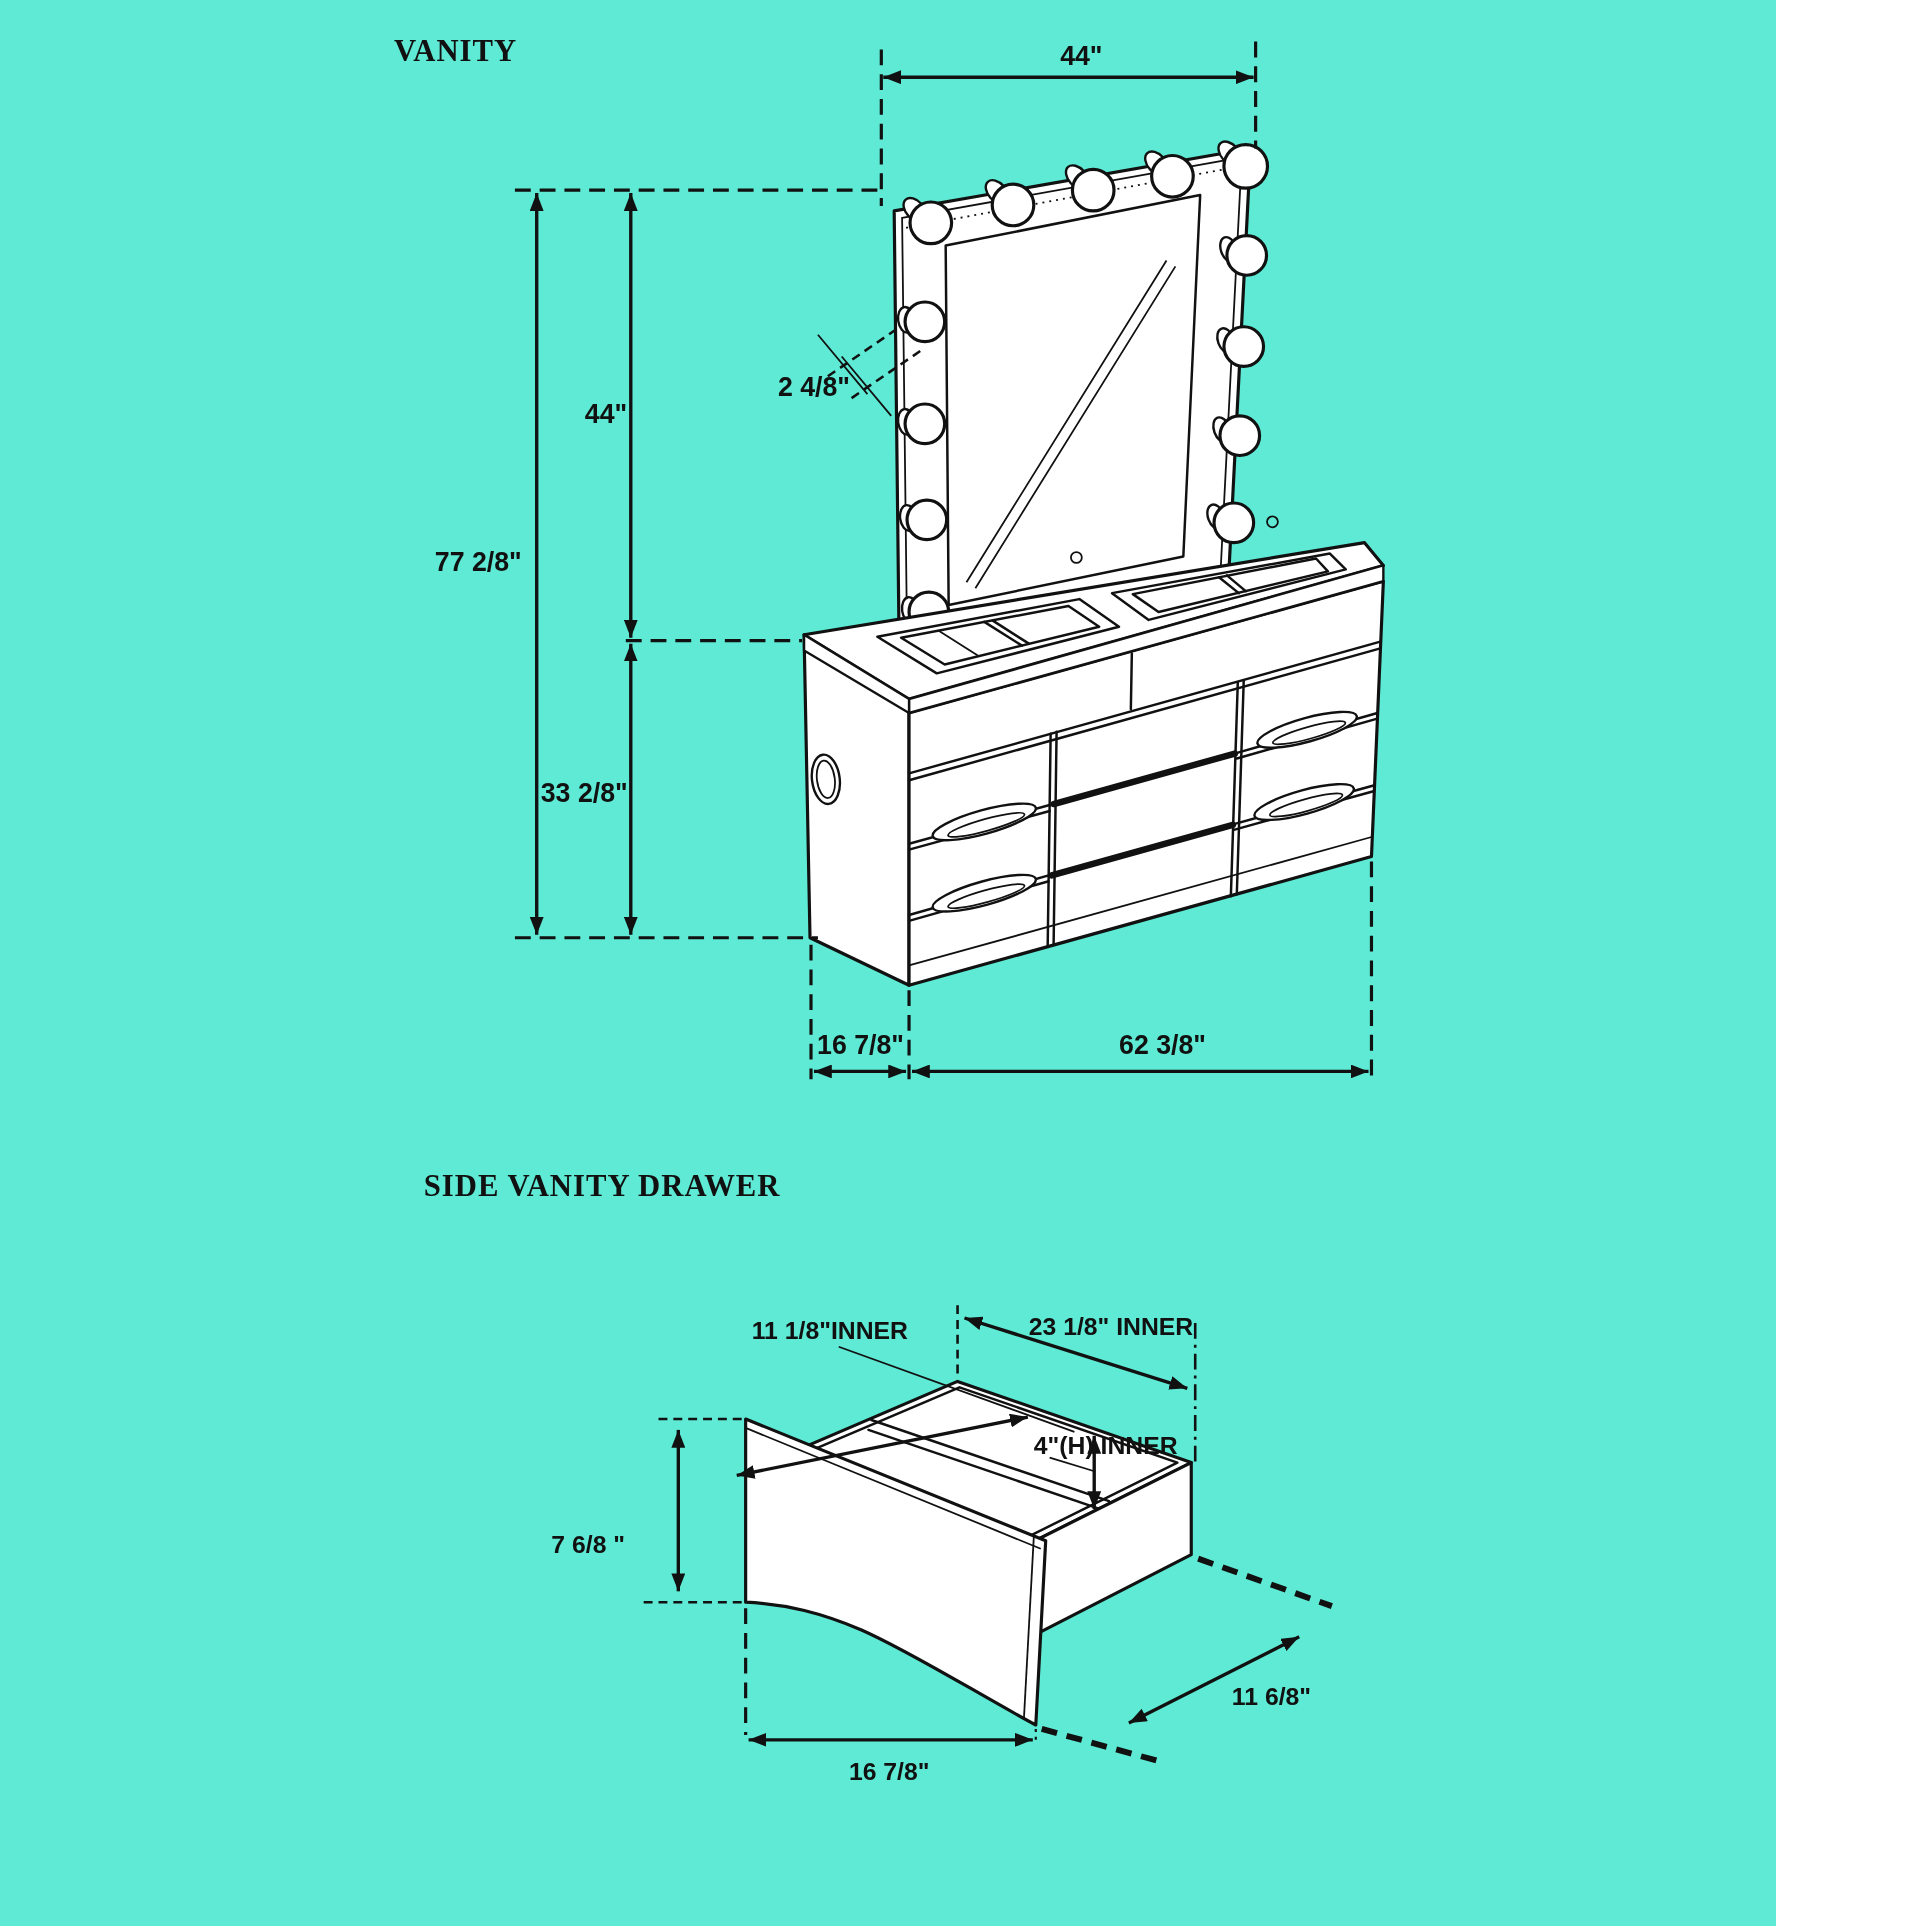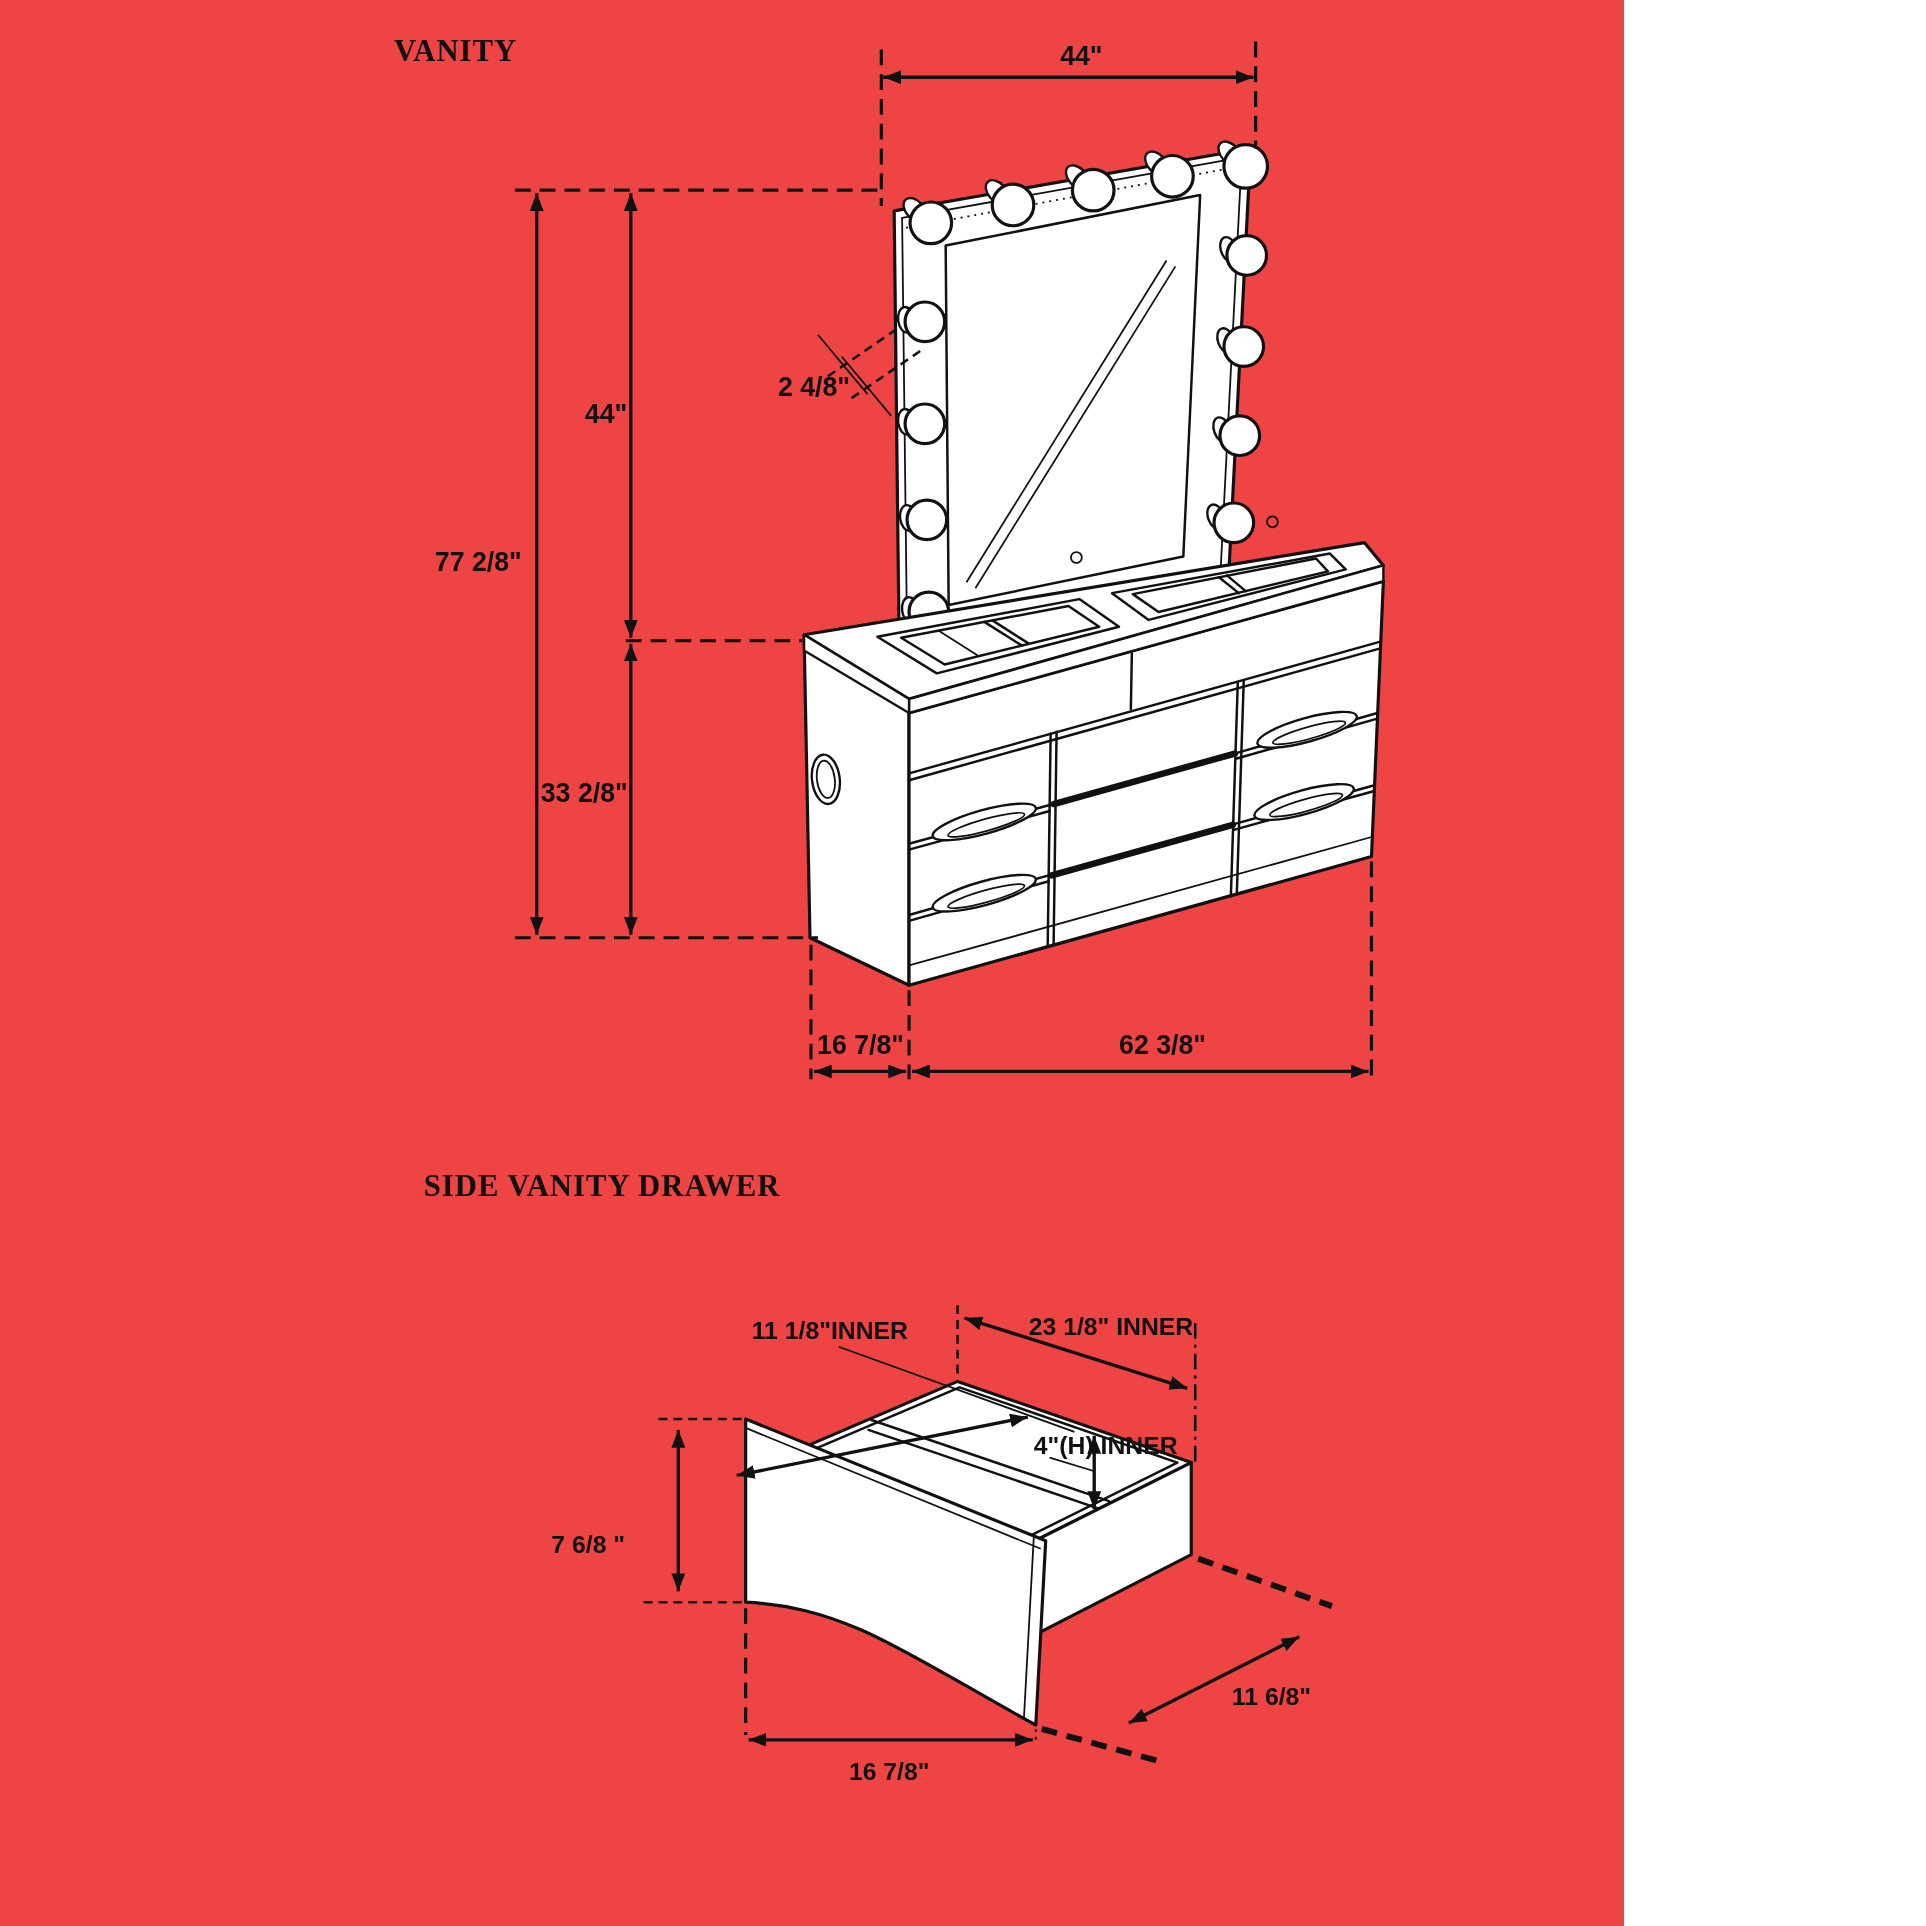--- a/index.html
+++ b/index.html
@@ -1,16 +1,16 @@
 <!DOCTYPE html>
 <html><head>
 <meta charset="utf-8">
 <style>
   html,body{margin:0;padding:0;background:#ffffff;}
-  .stage{position:relative;width:1624px;height:1927px;background:#ef4444;overflow:hidden;}
+  .stage{position:relative;width:1776px;height:1927px;background:#5eead4;overflow:hidden;}
   svg{display:block;}
   .ln{stroke:#111;fill:none;stroke-width:2.5;stroke-linecap:round;stroke-linejoin:round;}
   .ln-fill{stroke:#111;fill:#ffffff;stroke-width:3.2;stroke-linejoin:round;}
   .ln-fill2{stroke:#111;fill:#ffffff;stroke-width:2.4;stroke-linejoin:round;}
   .thin{stroke:#111;fill:none;stroke-width:1.8;}
   .gap-thick{stroke:#111;fill:none;stroke-width:6.5;stroke-linecap:round;}
   .dimline{stroke:#111;fill:none;stroke-width:3.4;}
   .extdash{stroke:#111;fill:none;stroke-width:3.2;stroke-dasharray:16 9;}
   .extdash-sm{stroke:#111;fill:none;stroke-width:2.6;stroke-dasharray:9 6;}
   .dashdot{stroke:#111;fill:none;stroke-width:2.6;stroke-dasharray:16 6 3 6;}

